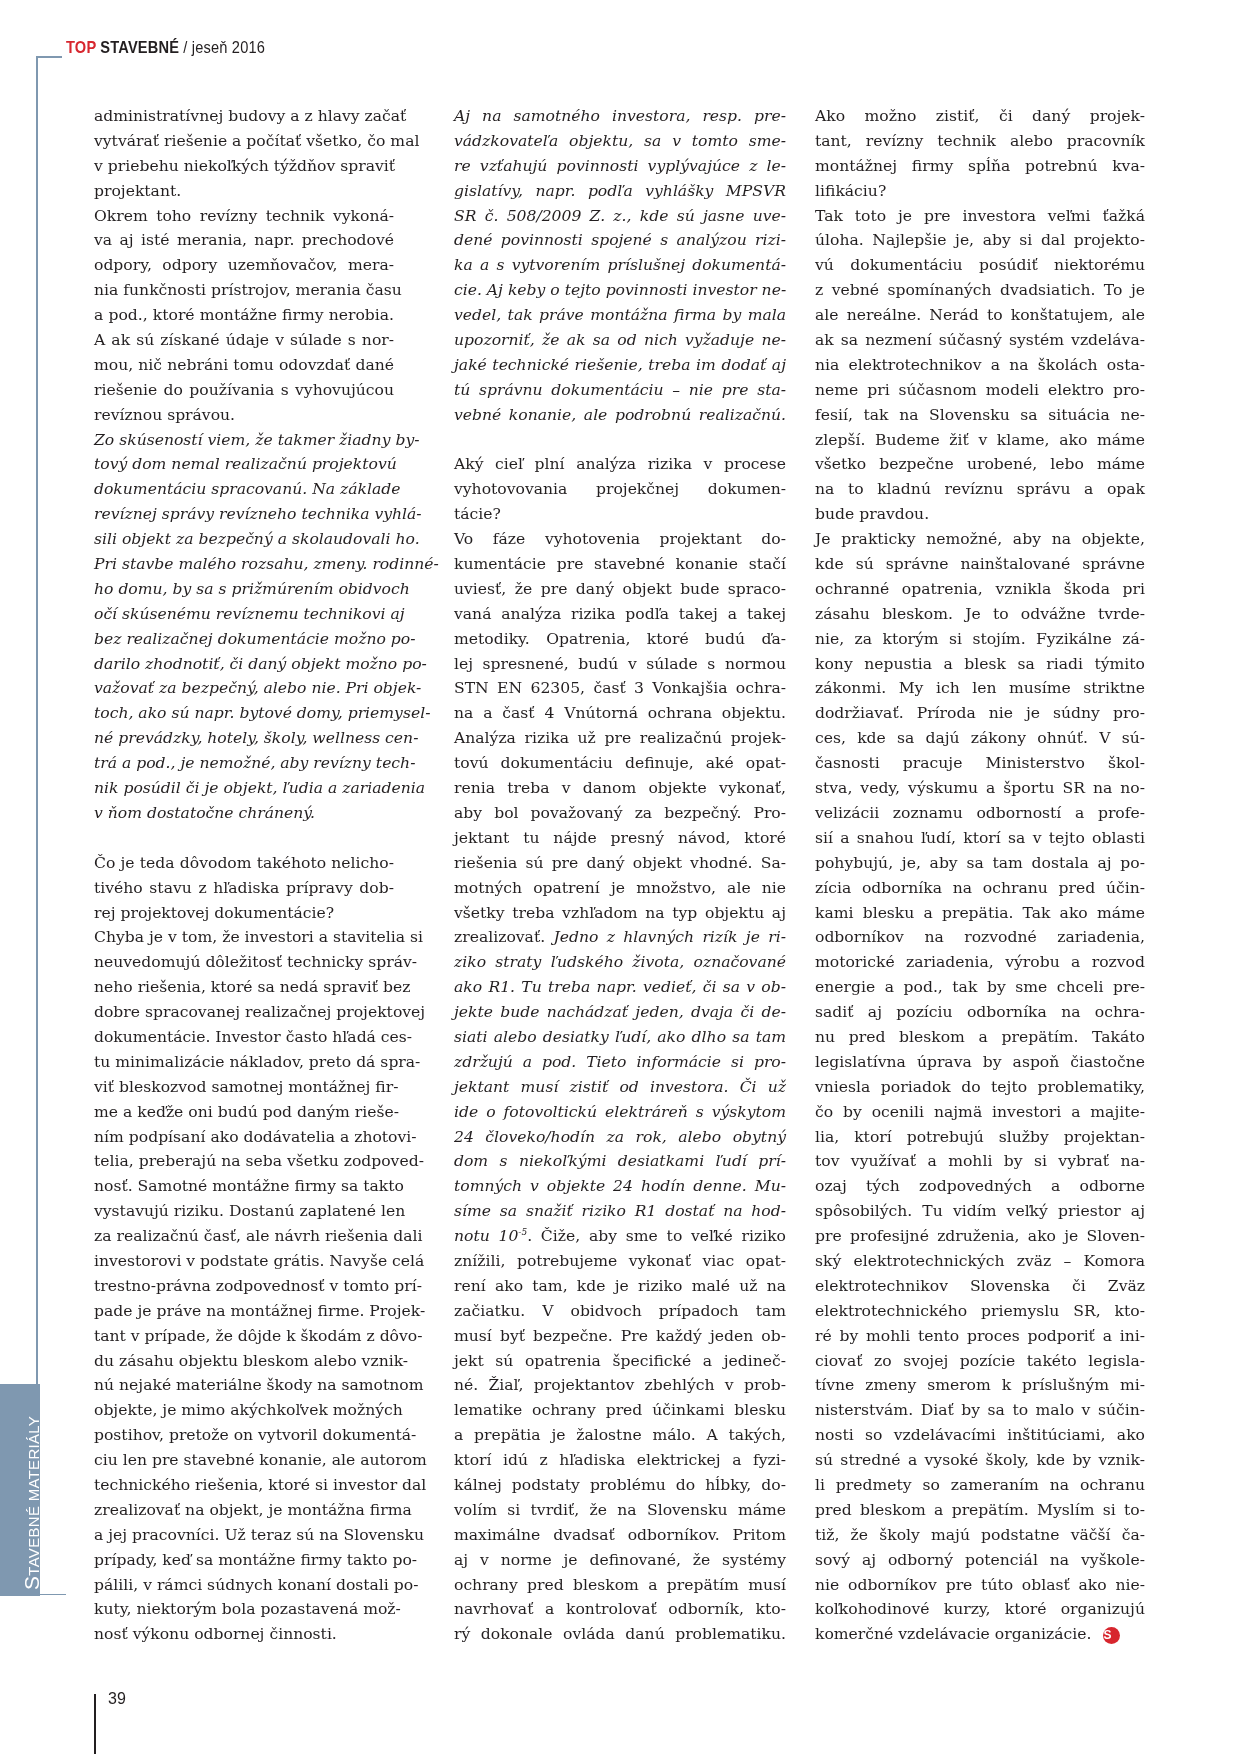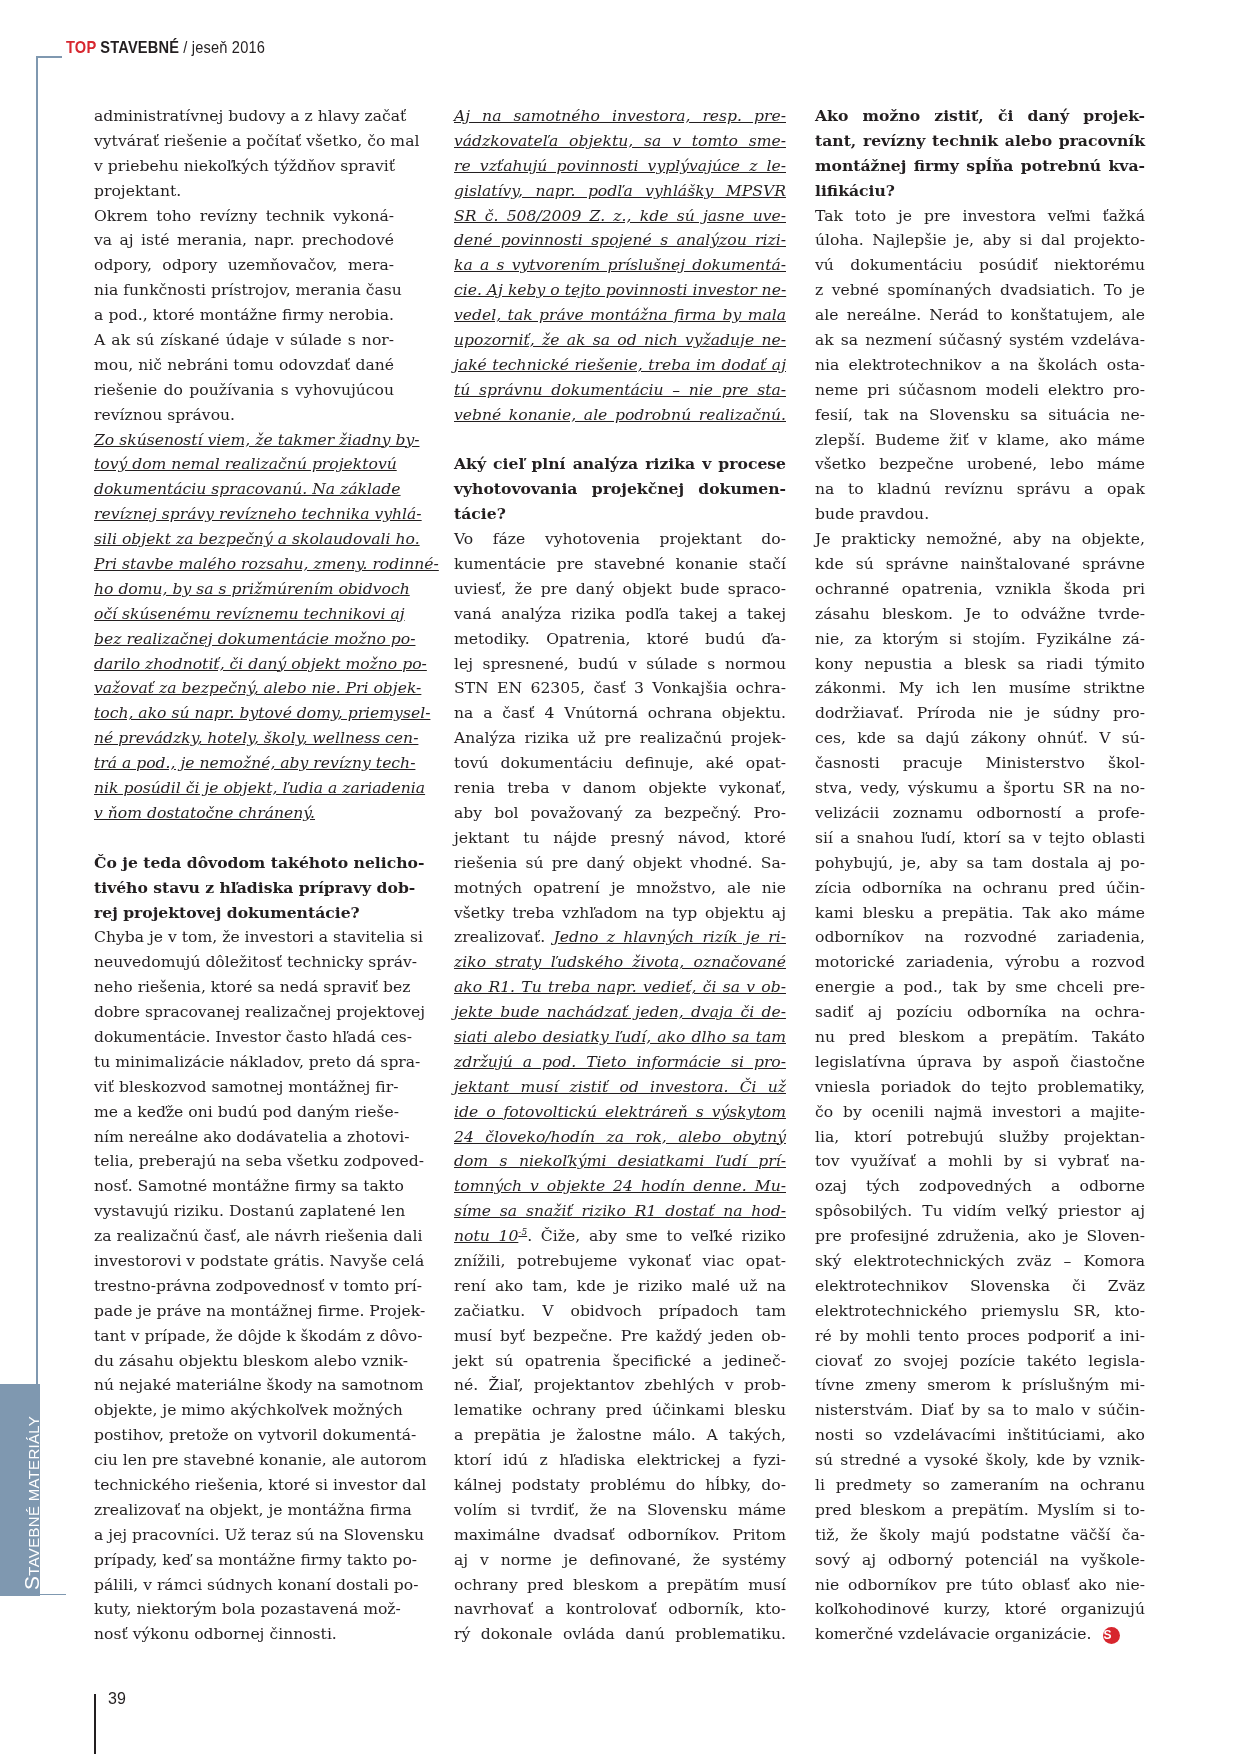--- a/index.html
+++ b/index.html
@@ -16,22 +16,22 @@
   .side-tab-text { position: absolute; left: 20px; top: 1590px; transform: rotate(-90deg); transform-origin: left top;
                    font-family: "Liberation Sans", sans-serif; font-size: 15px; color: #ffffff; white-space: nowrap; letter-spacing: 0.3px; }
   .side-tab-text .cap { font-size: 21px; }
   .side-line { position: absolute; left: 36px; top: 1594px; width: 30px; height: 1px; background: #7f98b0; }
   .col { position: absolute; top: 104px; font-size: 15.6px; line-height: 24.9px; }
   .col-left { left: 94px; width: 300px; }
   .col-mid { left: 454px; width: 332px; }
   .col-right { left: 815px; width: 330px; }
   .line { display: block; white-space: nowrap; text-align: justify; text-align-last: justify; height: 24.9px; overflow: visible; }
   .line.last { text-align-last: left; }
-  .it { font-style: italic; text-decoration: underline; }
-  .hd { font-weight: bold; }
+  .it { font-style: italic; }
+  .hd { font-weight: normal; }
   .gap { display: block; height: 24.9px; }
   sup { font-size: 9px; line-height: 0; }
   .end-mark { display: inline-block; width: 17px; height: 17px; border-radius: 50%; background: #d7262e; color: #fff;
               font-family: "Liberation Sans", sans-serif; font-weight: bold; font-size: 12px; line-height: 17px;
               text-align: center; margin-left: 12px; vertical-align: middle; }
   .page-rule { position: absolute; left: 94px; top: 1694px; width: 2px; height: 60px; background: #231f20; }
   .page-number { position: absolute; left: 108px; top: 1690px; font-family: "Liberation Sans", sans-serif; font-size: 16px; color: #231f20; }
 </style>
 </head>
 <body>
@@ -83,21 +83,21 @@
     <span class="line hd"><span>tivého stavu z hľadiska prípravy dob-</span></span>
     <span class="line last hd"><span>rej projektovej dokumentácie?</span></span>
     <span class="line"><span>Chyba je v tom, že investori a stavitelia si</span></span>
     <span class="line"><span>neuvedomujú dôležitosť technicky správ-</span></span>
     <span class="line"><span>neho riešenia, ktoré sa nedá spraviť bez</span></span>
     <span class="line"><span>dobre spracovanej realizačnej projektovej</span></span>
     <span class="line"><span>dokumentácie. Investor často hľadá ces-</span></span>
     <span class="line"><span>tu minimalizácie nákladov, preto dá spra-</span></span>
     <span class="line"><span>viť bleskozvod samotnej montážnej fir-</span></span>
     <span class="line"><span>me a keďže oni budú pod daným rieše-</span></span>
-    <span class="line"><span>ním nereálne ako dodávatelia a zhotovi-</span></span>
+    <span class="line"><span>ním podpísaní ako dodávatelia a zhotovi-</span></span>
     <span class="line"><span>telia, preberajú na seba všetku zodpoved-</span></span>
     <span class="line"><span>nosť. Samotné montážne firmy sa takto</span></span>
     <span class="line"><span>vystavujú riziku. Dostanú zaplatené len</span></span>
     <span class="line"><span>za realizačnú časť, ale návrh riešenia dali</span></span>
     <span class="line"><span>investorovi v podstate grátis. Navyše celá</span></span>
     <span class="line"><span>trestno-právna zodpovednosť v tomto prí-</span></span>
     <span class="line"><span>pade je práve na montážnej firme. Projek-</span></span>
     <span class="line"><span>tant v prípade, že dôjde k škodám z dôvo-</span></span>
     <span class="line"><span>du zásahu objektu bleskom alebo vznik-</span></span>
     <span class="line"><span>nú nejaké materiálne škody na samotnom</span></span>

